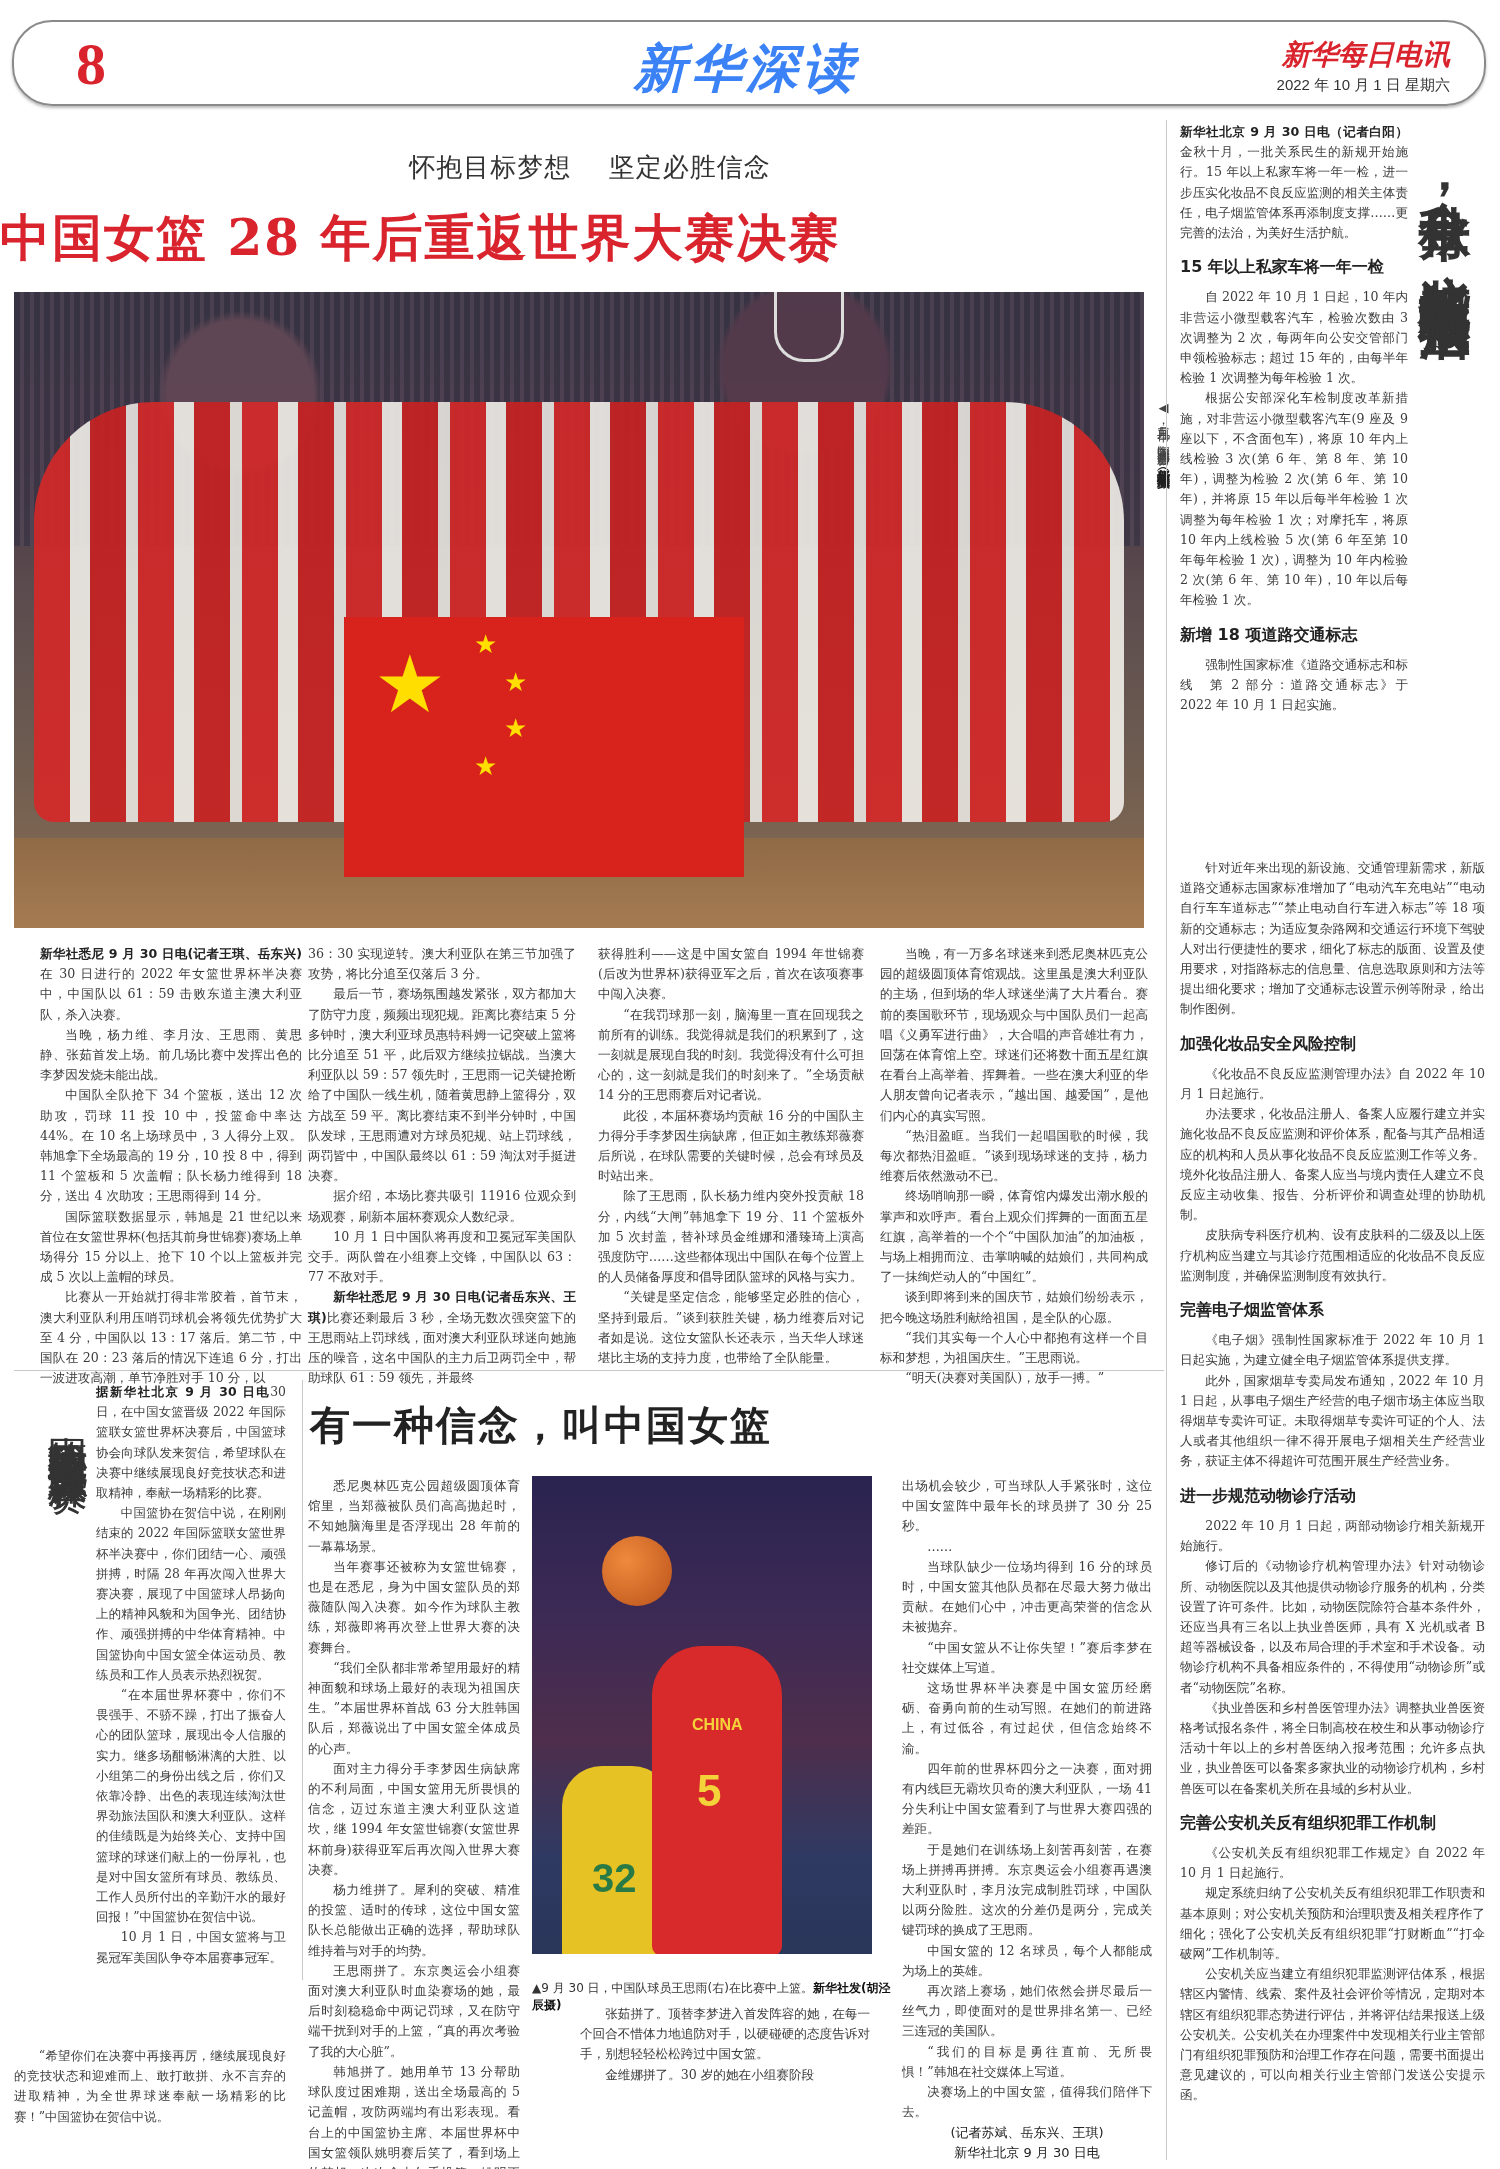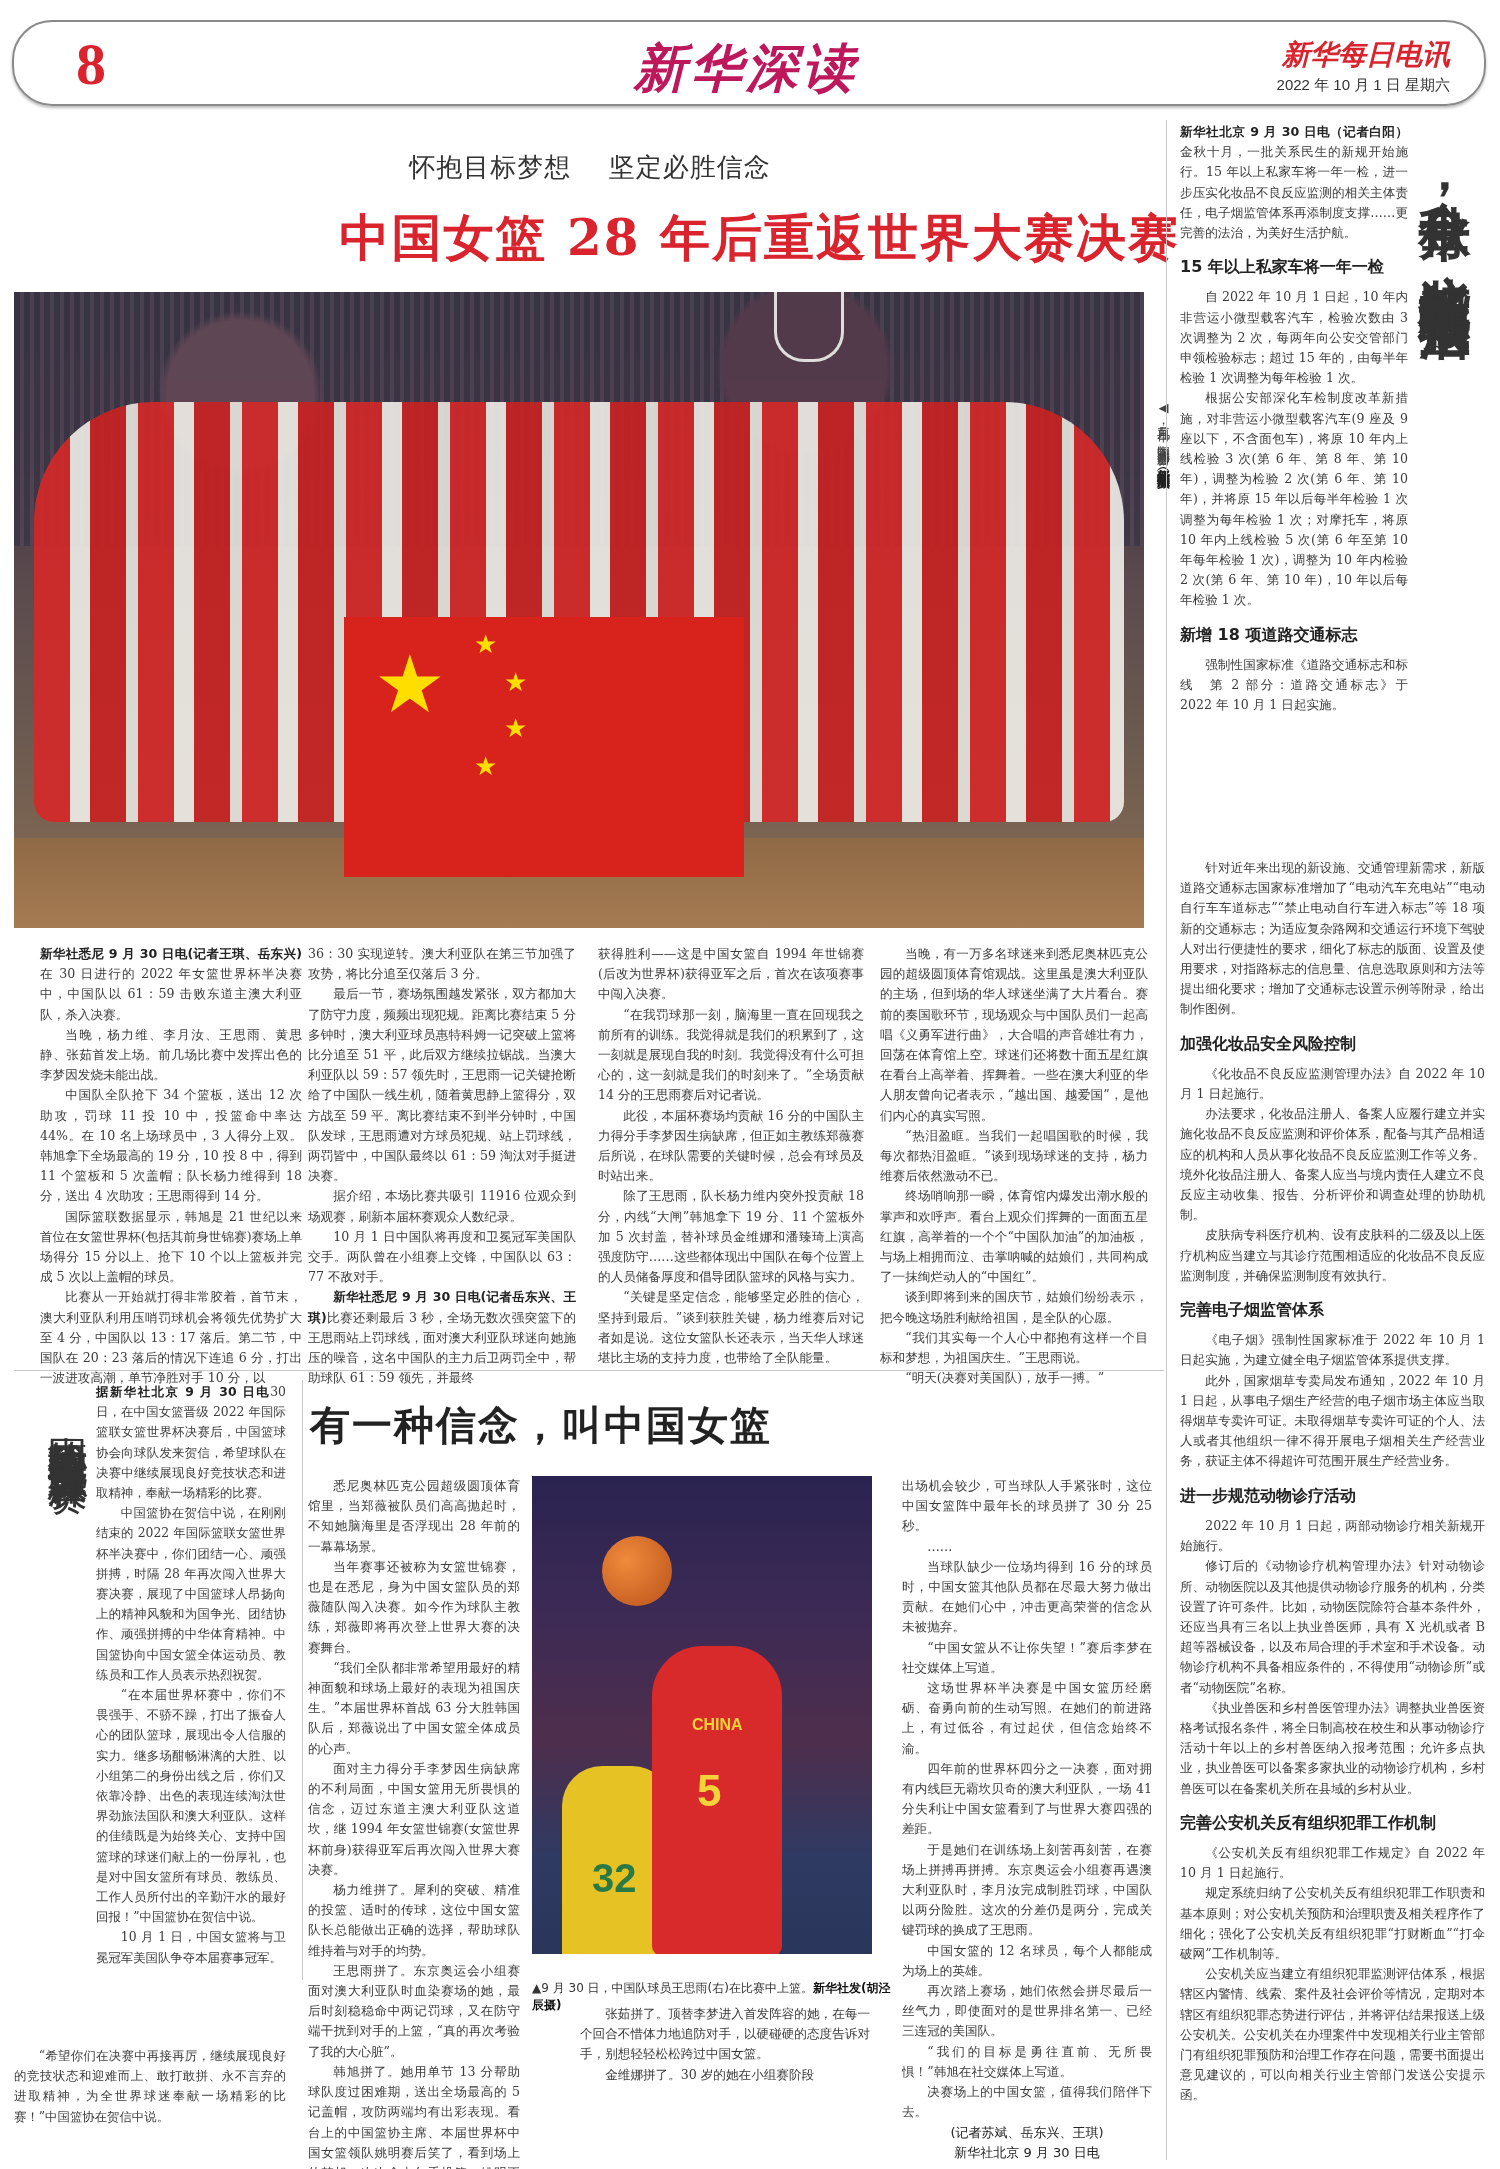--- a/index.html
+++ b/index.html
@@ -1,24 +1,24 @@
 <!DOCTYPE html>
 <html><head>
 <meta charset="utf-8">
 <style>
 *{box-sizing:border-box;margin:0;padding:0}
 body{width:1500px;height:2169px;background:#fff;font-family:"DejaVu Serif",serif;color:#3a3a3a;overflow:hidden;position:relative}
 .masthead{position:absolute;left:12px;top:20px;width:1474px;height:86px;border:2px solid #8a8a8a;border-radius:40px;box-shadow:0 2px 3px #bbb}
 .page-num{position:absolute;left:62px;top:8px;font-family:"Liberation Serif",serif;font-size:60px;font-weight:bold;color:#d9232d}
-.brand{position:absolute;left:620px;top:12px;font-family:"DejaVu Serif",serif;font-size:52px;font-weight:bold;color:#be185d;font-style:italic;letter-spacing:4px}
+.brand{position:absolute;left:620px;top:12px;font-family:"DejaVu Serif",serif;font-size:52px;font-weight:bold;color:#3b82f6;font-style:italic;letter-spacing:4px}
 .brand2{position:absolute;right:34px;top:14px;font-size:28px;font-weight:bold;color:#d9232d;font-style:italic}
 .date{position:absolute;right:34px;top:54px;font-family:"Liberation Sans",sans-serif;font-size:15px;color:#333}
 .kicker{position:absolute;left:0;width:1180px;top:150px;text-align:center;font-family:"DejaVu Sans",sans-serif;font-size:26px;color:#333;letter-spacing:1px}
 .kicker span{margin:16px 14px}
-.headline{position:absolute;left:0;width:1180px;top:205px;text-align:right;font-family:"DejaVu Serif",serif;font-weight:bold;font-size:50px;color:#d9232d;letter-spacing:2px}
+.headline{position:absolute;left:0;width:1180px;top:205px;text-align:left;font-family:"DejaVu Serif",serif;font-weight:bold;font-size:50px;color:#d9232d;letter-spacing:2px}
 .photo1{position:absolute;left:14px;top:292px;width:1130px;height:636px;background:linear-gradient(180deg,#2b2f3a 0%,#3d3040 20%,#5a4a4e 45%,#6b5a50 70%,#8a6d53 100%);overflow:hidden}
 .photo1 .crowd{position:absolute;left:0;top:0;width:100%;height:40%;background:radial-gradient(circle at 20% 40%,#6a4c5a 0 8%,transparent 9%),radial-gradient(circle at 70% 30%,#5b3d4f 0 10%,transparent 11%),repeating-linear-gradient(90deg,#3a3444 0 6px,#514556 6px 10px);opacity:.8}
 .photo1 .team{position:absolute;left:20px;top:110px;width:1090px;height:420px;background:repeating-linear-gradient(90deg,#d62828 0 36px,#f1efe9 36px 56px,#c92121 56px 92px,#e8e6e0 92px 104px);border-radius:120px 120px 20px 20px;opacity:.9}
 .photo1 .flag{position:absolute;left:330px;top:325px;width:400px;height:260px;background:#d8221c}
 .photo1 .flag .star{position:absolute;color:#ffde00;line-height:1}
 .photo1 .floor{position:absolute;left:0;bottom:0;width:100%;height:90px;background:linear-gradient(180deg,#8f6a46,#a57b52)}
 .photo1 .hoop{position:absolute;left:760px;top:0;width:70px;height:70px;border:3px solid #ddd;border-top:none;border-radius:0 0 30px 30px}
 .cap1{position:absolute;left:1146px;top:400px;width:26px;writing-mode:vertical-rl;font-family:"DejaVu Sans",sans-serif;font-size:13px;color:#444;letter-spacing:1px}
 .cap1 b{color:#222}
 .col{position:absolute;font-size:12.6px;line-height:20.2px;text-align:justify;color:#3b3b3b}

